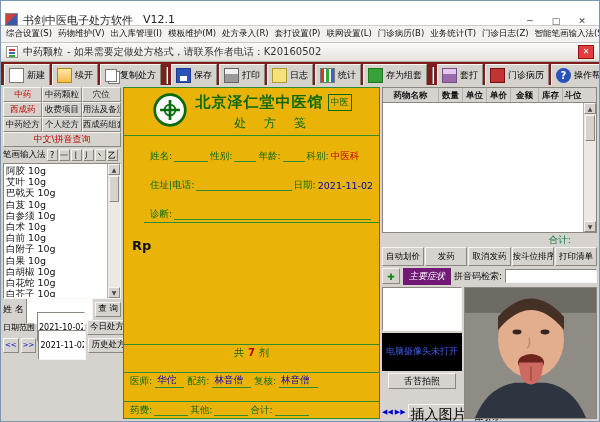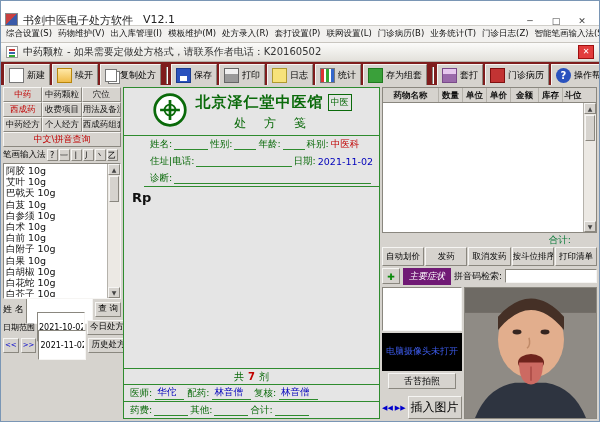--- a/index.html
+++ b/index.html
@@ -66,21 +66,21 @@
   .sb-thumb{height:26px;margin:1px;background:#d6d3ce;border:1px solid;border-color:#f6f5f3 #8a877f #8a877f #f6f5f3;}
   .sb-bottom{margin-top:auto;}
   .lrow{display:flex;align-items:center;gap:2px;margin-top:2px;height:16px;}
   .llabel{font-size:9px;white-space:nowrap;}
   .lin{height:30px;border:1px solid;border-color:#8a877f #f6f5f3 #f6f5f3 #8a877f;background:#fff;font-size:9px;padding:0 1px;min-width:0;flex:1;}
   .lin.date{flex:0 0 48px;font-size:8px;}
   .lbtn{height:15px;font-size:8.5px;padding:0 2px;background:#d6d3ce;border:1px solid;border-color:#f6f5f3 #8a877f #8a877f #f6f5f3;white-space:nowrap;}
   .lbtn.tiny{font-size:7px;padding:0 1px;color:#00c;}
 
   
-  .sheet{flex:1;background:#e5e5e5;border:1px solid #2e8b2e;display:flex;flex-direction:column;overflow:hidden;min-width:0;}
+  .sheet{flex:1;background:#eab308;border:1px solid #2e8b2e;display:flex;flex-direction:column;overflow:hidden;min-width:0;gap:12px;}
   .sheet-head{display:flex;align-items:center;justify-content:center;gap:8px;padding:4px 2px 3px;border-bottom:1px solid #2e8b2e;}
   .clinic-row{display:flex;align-items:center;gap:4px;justify-content:center;}
   .clinic{font-size:15px;font-weight:bold;color:#0a6a0a;letter-spacing:1px;white-space:nowrap;}
   .badge{font-size:9px;color:#0a6a0a;border:1px solid #0a6a0a;padding:1px 2px;white-space:nowrap;}
   .subtitle{text-align:center;font-size:12px;color:#0a6a0a;letter-spacing:7px;margin-top:3px;white-space:nowrap;}
   .sline{display:flex;align-items:center;font-size:9.5px;color:#0a6a0a;padding:0 6px;height:17px;white-space:nowrap;margin-left:20px;}
   .sline.diag{border-bottom:1px solid #2e8b2e;}
   .u{border-bottom:1px solid #2e8b2e;height:11px;margin:0 2px;display:inline-block;}
   .u36{width:34px}.u24{width:22px}.grow{flex:1}
   .dept{color:#c00000;margin-left:2px;}
@@ -109,21 +109,21 @@
   .sym-label{background:#701a75;color:#fff;font-size:9px;padding:2px 6px;white-space:nowrap;font-style:italic;}
   .pin-label{font-size:9px;color:#111;white-space:nowrap;}
   .pin-input{flex:1;height:14px;min-width:0;border:1px solid;border-color:#8a877f #f6f5f3 #f6f5f3 #8a877f;background:#fff;}
   .lower{flex:1;display:flex;gap:2px;margin-top:2px;min-height:0;}
   .lcol{width:80px;display:flex;flex-direction:column;gap:2px;flex:none;}
   .img-list{height:44px;background:#fff;border:1px solid;border-color:#8a877f #f6f5f3 #f6f5f3 #8a877f;}
   .camera-box{height:38px;background:#000;color:#3c5ae8;font-size:9px;display:flex;align-items:center;justify-content:center;text-align:center;line-height:1.25;padding:2px;}
   .tongue-btn{height:16px;font-size:9px;background:#d6d3ce;border:1px solid;border-color:#f6f5f3 #8a877f #8a877f #f6f5f3;margin:0 6px;white-space:nowrap;}
   .img-nav{margin-top:auto;display:flex;align-items:center;gap:2px;}
   .nav-arrow{color:#0000cc;font-size:7px;}
-  .ibtn{font-size:12px;height:23px;padding:1px 2px;background:#d6d3ce;border:1px solid;border-color:#f6f5f3 #8a877f #8a877f #f6f5f3;white-space:nowrap;}
+  .ibtn{font-size:14px;height:15px;padding:1px 2px;background:#d6d3ce;border:1px solid;border-color:#f6f5f3 #8a877f #8a877f #f6f5f3;white-space:nowrap;}
   .photo{flex:1;border:1px solid #8a877f;overflow:hidden;min-width:0;}
   .photo svg{display:block;width:100%;height:100%;}
 </style>
 </head>
 <body>
 
 <div class="window">
 
   <div class="titlebar">
     <span class="app-icon"></span>

